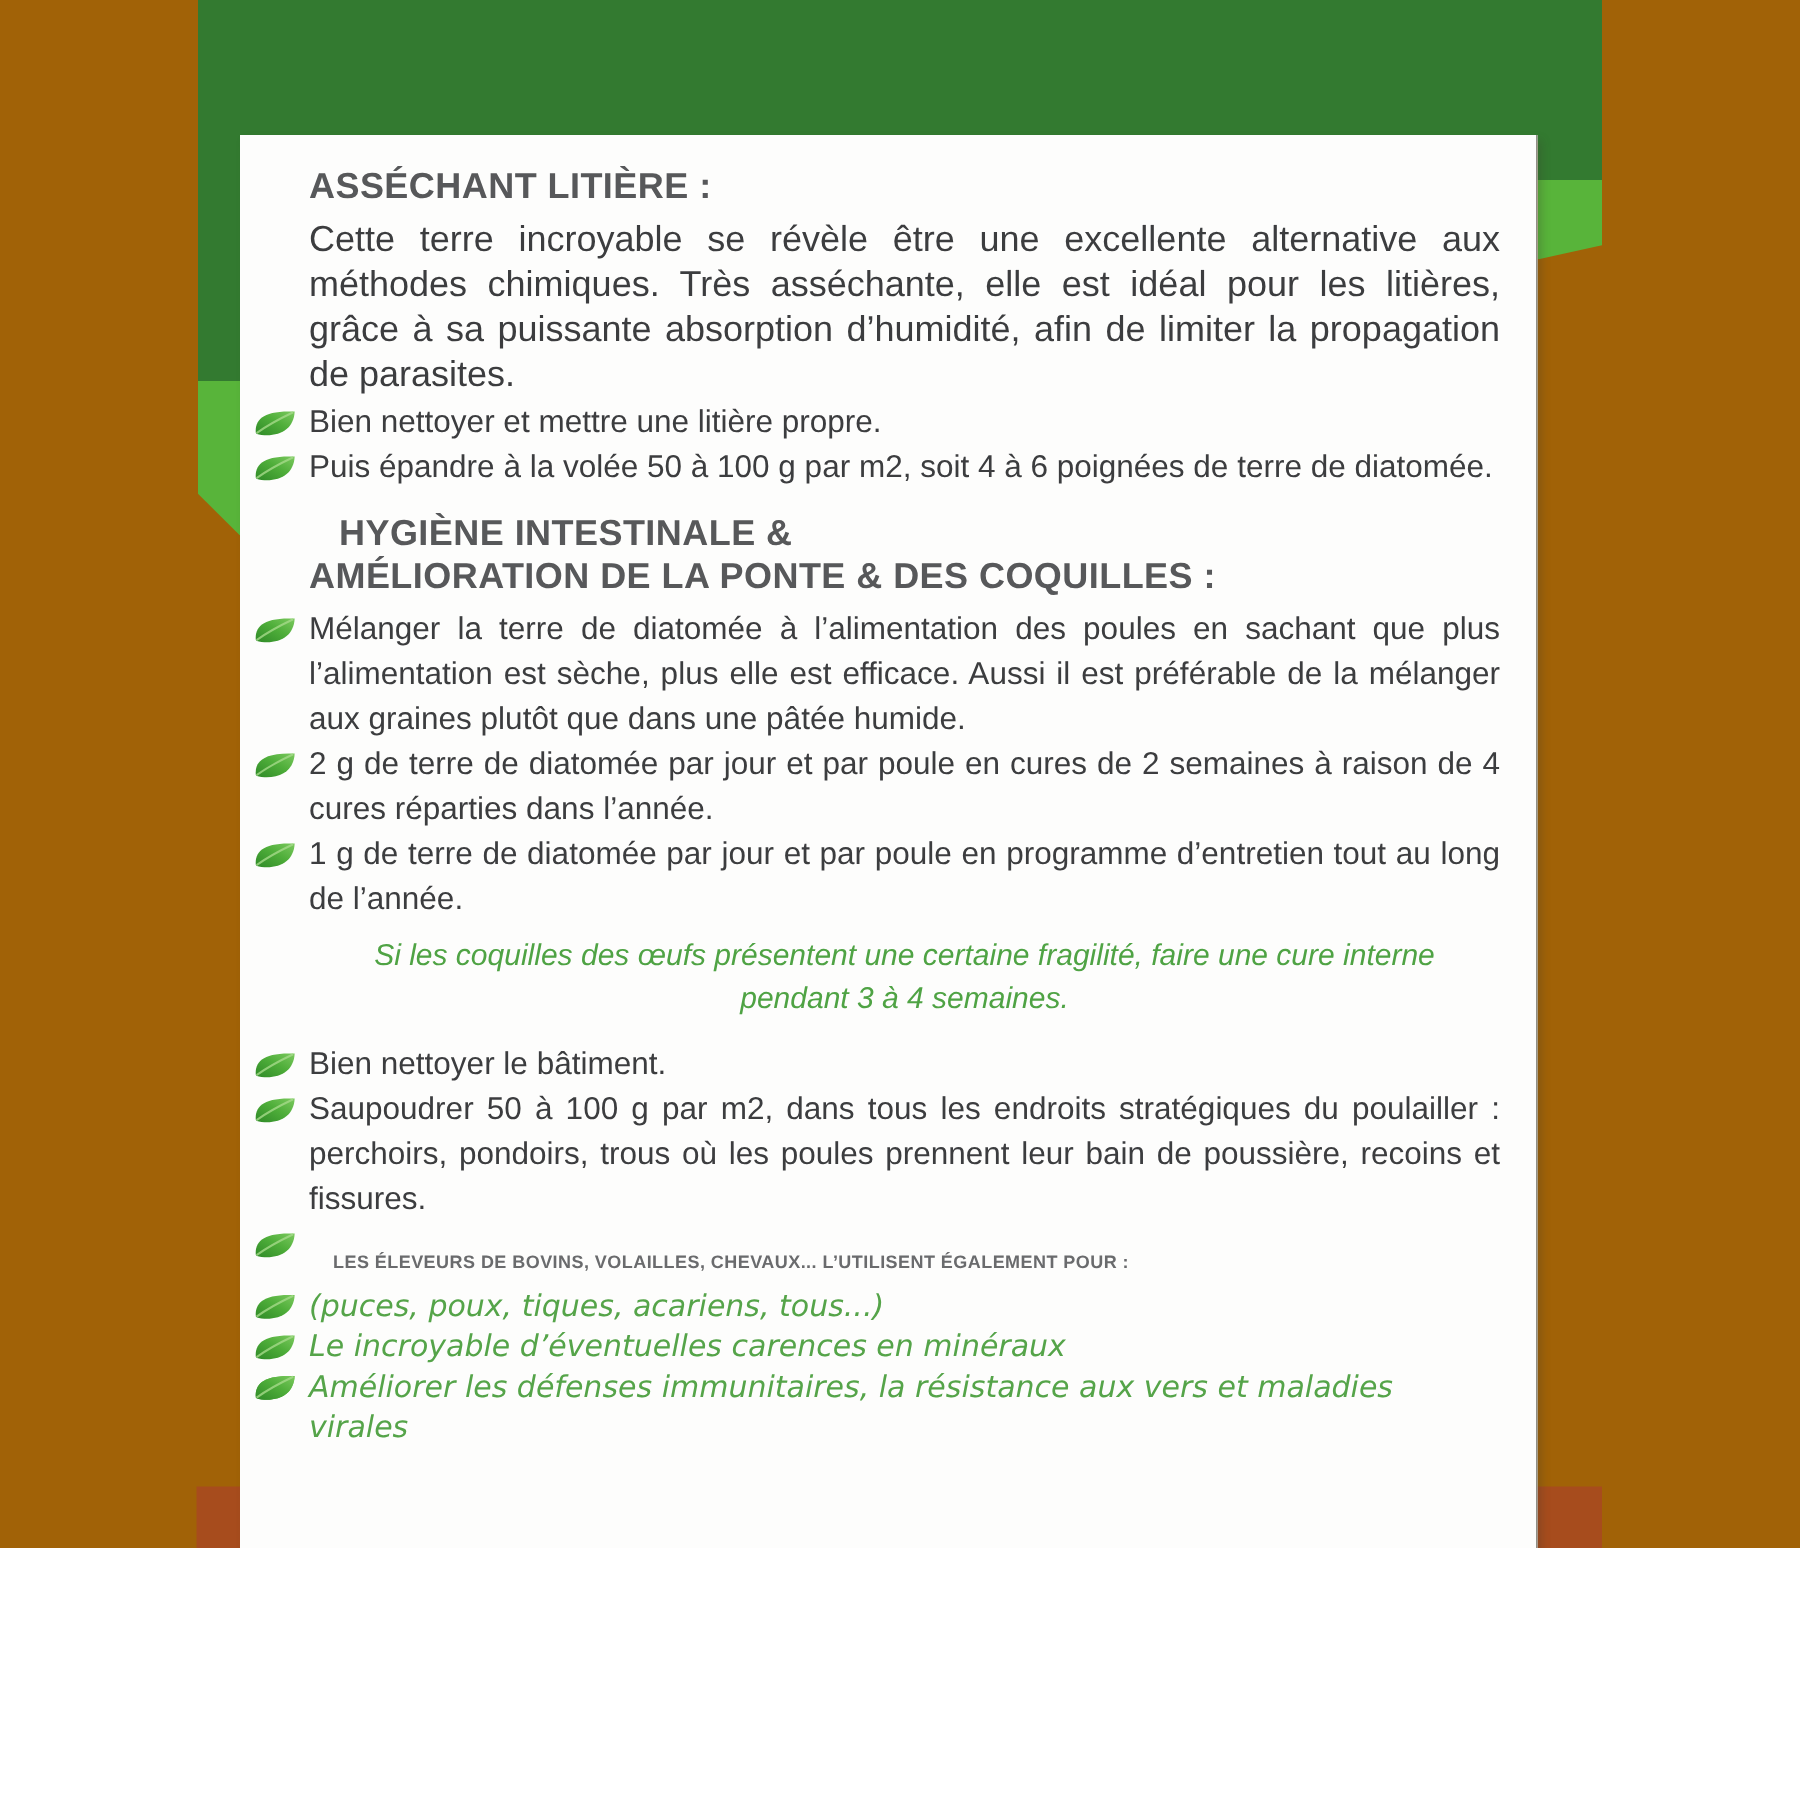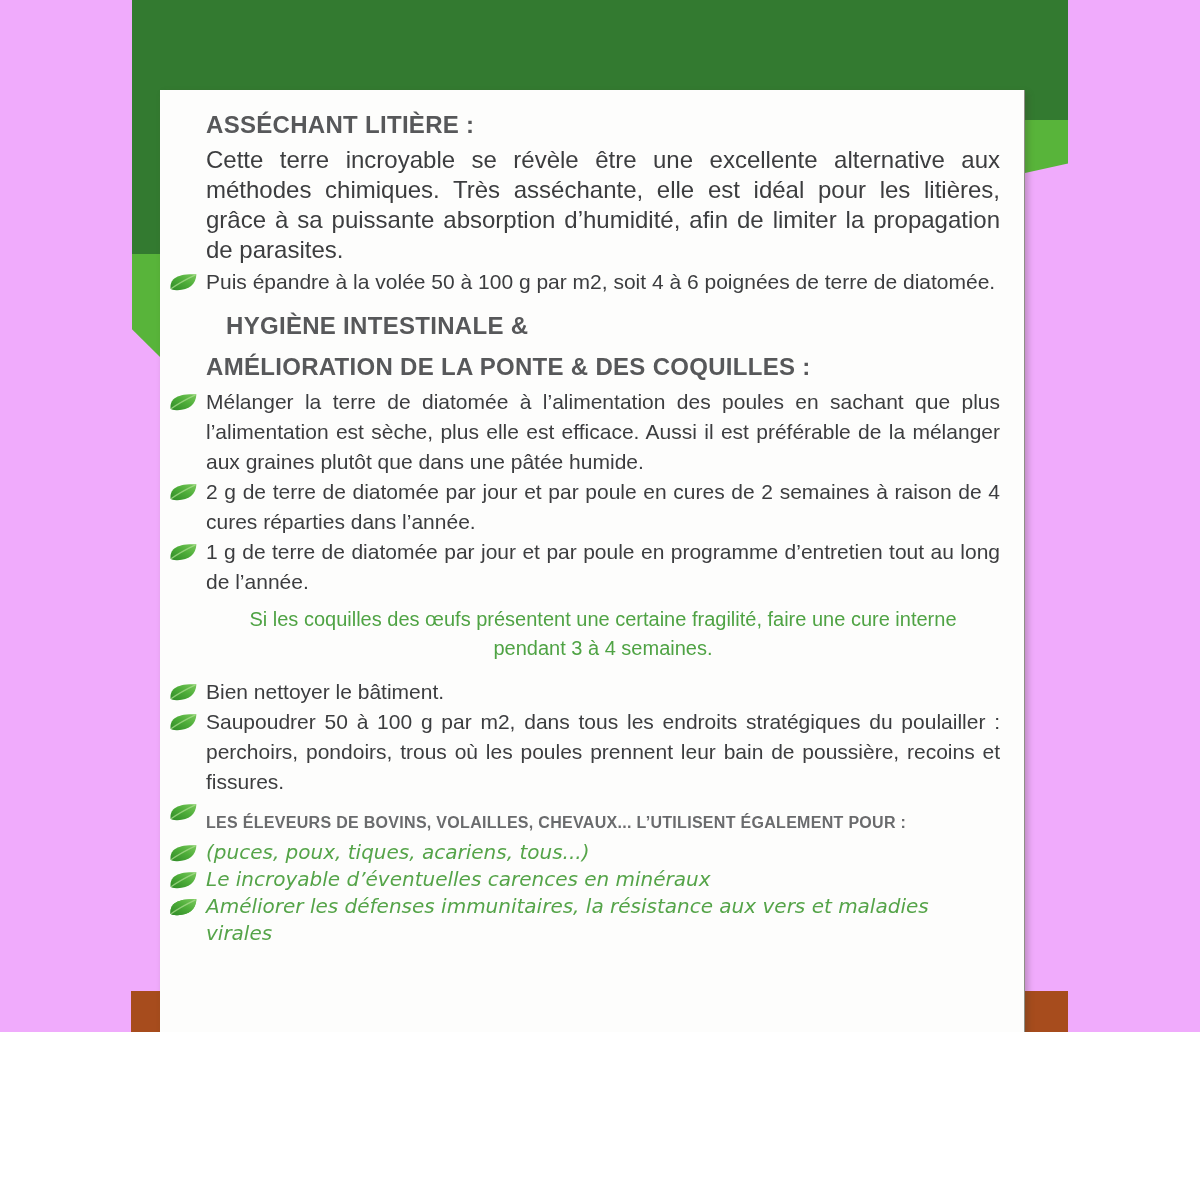--- a/index.html
+++ b/index.html
@@ -1,18 +1,18 @@
 <!DOCTYPE html>
 <html><head>
 <meta charset="utf-8">
 <style>
   html,body { margin:0; padding:0; background:#ffffff; }
   .stage {
     position:relative; width:1200px; height:1032px;
-    background:#f0abfc; overflow:hidden;
+    background:#a16207; overflow:hidden;
     font-family:"Liberation Sans", sans-serif;
   }
   
   .top-band   { position:absolute; left:132px; top:0; width:936px; height:94px; background:#337a30; }
   .lrib-dark  { position:absolute; left:132px; top:94px;  width:28px; height:160px; background:#337a30; }
   .lrib-light { position:absolute; left:132px; top:254px; width:28px; height:103px; background:#58b43a;
                 clip-path:polygon(0 0,100% 0,100% 100%,0 73%); }
   .rrib-dark  { position:absolute; left:1025px; top:94px;  width:43px; height:26px; background:#337a30; }
   .rrib-light { position:absolute; left:1025px; top:120px; width:43px; height:53px; background:#58b43a;
                 clip-path:polygon(0 0,100% 0,100% 82%,0 100%); }
@@ -21,28 +21,28 @@
   
   .card {
     position:absolute; left:160px; top:90px; width:865px; height:1007px;
     background:#fdfdfc; box-sizing:border-box;
     padding:16px 24px 0 46px;
     border-right:1px solid #8f8f86; border-bottom:2px solid #5c5d48;
     box-shadow:3px 3px 6px rgba(60,60,45,0.28);
   }
   .h { font-weight:bold; color:#57585a; font-size:24px; line-height:29px; letter-spacing:0.3px; margin:4px 0 6px; }
   .h2 { margin-bottom:0;margin-left:20px; }
-  .h2b { margin-top:12px; }
+  .h2b { margin-top:0; }
   .para { color:#3c3d3f; font-size:24px; line-height:30px; text-align:justify; margin:0 0 2px; }
   .bullet { position:relative; color:#3c3d3f; font-size:21px; line-height:30px; text-align:justify; margin:0; }
   .leaf { position:absolute; left:-38px; top:4px; width:31px; height:23px; }
   .sec { margin-bottom:14px; }
-  .note { color:#4fa344; font-size:20px; line-height:29px; text-align:center;
+  .note { color:#4fa344; font-style:italic; font-size:20px; line-height:29px; text-align:center;
           margin:8px auto 2px; width:97%; }
-  .small-h { font-weight:bold; color:#6a6b6d; font-size:16px; line-height:24px; letter-spacing:0.3px; margin:2px 0 4px; }
+  .small-h { font-weight:bold; color:#6a6b6d; font-size:12px; line-height:24px; letter-spacing:0.3px; margin:2px 16px 4px; }
   .gbullet { position:relative; color:#55a449; font-style:italic; font-size:20px; line-height:27px;
              font-family:"DejaVu Sans", sans-serif; margin:0; }
   .gbullet .leaf { top:3px; }
   .gsub { display:block; }
 </style>
 </head>
 <body>
 
 <svg width="0" height="0" style="position:absolute" aria-hidden="true">
   <defs>
@@ -60,20 +60,27 @@
   <div class="lrib-light"></div>
   <div class="rrib-dark"></div>
   <div class="rrib-light"></div>
   <div class="brown-band"></div>
 
   <div class="card">
 
     <div class="sec">
       <div class="h">ASSÉCHANT LITIÈRE :</div>
       <p class="para">Cette terre incroyable se révèle être une excellente alternative aux méthodes chimiques. Très asséchante, elle est idéal pour les litières, grâce à sa puissante absorption d’humidité, afin de limiter la propagation de parasites.</p>
+      <div class="bullet">
+        <span class="leaf"><svg viewBox="0 0 32 24" width="31" height="23">
+              <path d="M2.5 18.5 C1.5 9 8 2.5 29.5 3.5 C29 14.5 21 20.5 8.5 20 C5.5 19.8 3.2 19.5 2.5 18.5 Z" fill="url(#leafGrad)"></path>
+              <path d="M3 18.5 C10 13.5 18 9 28.5 4" stroke="#a5d98a" stroke-width="1.4" fill="none" opacity="0.8"></path>
+            </svg></span>
+        <span>Bien nettoyer et mettre une litière propre.</span>
+      </div>
       <div class="bullet">
         <span class="leaf"><svg viewBox="0 0 32 24" width="31" height="23">
               <path d="M2.5 18.5 C1.5 9 8 2.5 29.5 3.5 C29 14.5 21 20.5 8.5 20 C5.5 19.8 3.2 19.5 2.5 18.5 Z" fill="url(#leafGrad)"></path>
               <path d="M3 18.5 C10 13.5 18 9 28.5 4" stroke="#a5d98a" stroke-width="1.4" fill="none" opacity="0.8"></path>
             </svg></span>
         <span>Puis épandre à la volée 50 à 100 g par m2, soit 4 à 6 poignées de terre de diatomée.</span>
       </div>
     </div>
 
     <div class="sec">

